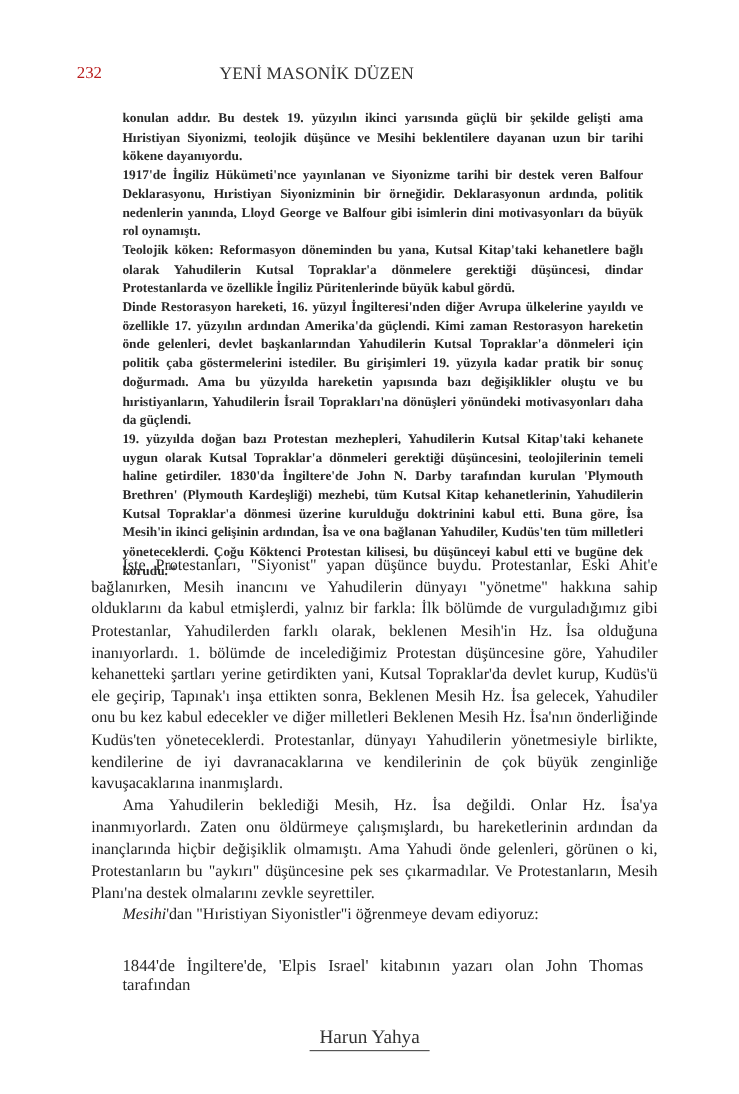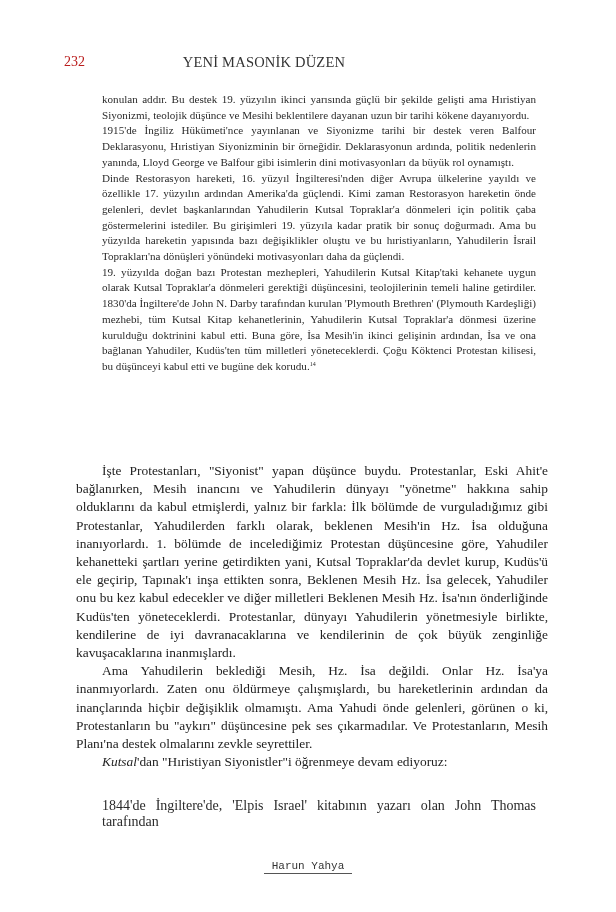--- a/index.html
+++ b/index.html
@@ -37,20 +37,21 @@
     .quote-block {
       position: absolute;
       left: 102px;
       width: 434px;
       top: 92px;
       font-family: "Liberation Serif", serif;
       font-size: 11.1px;
       line-height: 15.7px;
       text-align: justify;
       color: #2a2a2a;
+      font-weight: bold;
     }
     .quote-block p {
       margin: 0;
     }
     .quote-block sup {
       font-size: 6px;
       line-height: 0;
       vertical-align: 4px;
     }
     .body-text {
@@ -85,43 +86,44 @@
     }
     .footer {
       position: absolute;
       left: 0;
       width: 616px;
       top: 854px;
       text-align: center;
     }
     .footer-author {
       display: inline-block;
-      font-family: Liberation Mono, monospace;
-      font-size: 11px;
+      font-family: Liberation Serif, serif;
+      font-size: 16px;
       color: #333333;
       padding: 0 8px 1px 8px;
       border-bottom: 1px solid #555555;
     }
   </style>
 </head>
 <body>
 
 <div class="page-number">232</div>
 <div class="running-head">YENİ MASONİK DÜZEN</div>
 
 <div class="quote-block">
   <p>konulan addır. Bu destek 19. yüzyılın ikinci yarısında güçlü bir şekilde gelişti ama Hıristiyan Siyonizmi, teolojik düşünce ve Mesihi beklentilere dayanan uzun bir tarihi kökene dayanıyordu.</p>
-  <p>1915'de İngiliz Hükümeti'nce yayınlanan ve Siyonizme tarihi bir destek veren Balfour Deklarasyonu, Hıristiyan Siyonizminin bir örneğidir. Deklarasyonun ardında, politik nedenlerin yanında, Lloyd George ve Balfour gibi isimlerin dini motivasyonları da büyük rol oynamıştı.</p>
+  <p>1917'de İngiliz Hükümeti'nce yayınlanan ve Siyonizme tarihi bir destek veren Balfour Deklarasyonu, Hıristiyan Siyonizminin bir örneğidir. Deklarasyonun ardında, politik nedenlerin yanında, Lloyd George ve Balfour gibi isimlerin dini motivasyonları da büyük rol oynamıştı.</p>
+  <p>Teolojik köken: Reformasyon döneminden bu yana, Kutsal Kitap'taki kehanetlere bağlı olarak Yahudilerin Kutsal Topraklar'a dönmelere gerektiği düşüncesi, dindar Protestanlarda ve özellikle İngiliz Püritenlerinde büyük kabul gördü.</p>
   <p>Dinde Restorasyon hareketi, 16. yüzyıl İngilteresi'nden diğer Avrupa ülkelerine yayıldı ve özellikle 17. yüzyılın ardından Amerika'da güçlendi. Kimi zaman Restorasyon hareketin önde gelenleri, devlet başkanlarından Yahudilerin Kutsal Topraklar'a dönmeleri için politik çaba göstermelerini istediler. Bu girişimleri 19. yüzyıla kadar pratik bir sonuç doğurmadı. Ama bu yüzyılda hareketin yapısında bazı değişiklikler oluştu ve bu hıristiyanların, Yahudilerin İsrail Toprakları'na dönüşleri yönündeki motivasyonları daha da güçlendi.</p>
   <p><span>19. yüzyılda doğan bazı Protestan mezhepleri, Yahudilerin Kutsal Kitap'taki kehanete uygun olarak Kutsal Topraklar'a dönmeleri gerektiği düşüncesini, teolojilerinin temeli haline getirdiler. 1830'da İngiltere'de John N. Darby tarafından kurulan 'Plymouth Brethren' (Plymouth Kardeşliği) mezhebi, tüm Kutsal Kitap kehanetlerinin, Yahudilerin Kutsal Topraklar'a dönmesi üzerine kurulduğu doktrinini kabul etti. Buna göre, İsa Mesih'in ikinci gelişinin ardından, İsa ve ona bağlanan Yahudiler, Kudüs'ten tüm milletleri yöneteceklerdi. Çoğu Köktenci Protestan kilisesi, bu düşünceyi kabul etti ve bugüne dek korudu.</span><sup>14</sup></p>
 </div>
 
 <div class="body-text">
   <p>İşte Protestanları, "Siyonist" yapan düşünce buydu. Protestanlar, Eski Ahit'e bağlanırken, Mesih inancını ve Yahudilerin dünyayı "yönetme" hakkına sahip olduklarını da kabul etmişlerdi, yalnız bir farkla: İlk bölümde de vurguladığımız gibi Protestanlar, Yahudilerden farklı olarak, beklenen Mesih'in Hz. İsa olduğuna inanıyorlardı. 1. bölümde de incelediğimiz Protestan düşüncesine göre, Yahudiler kehanetteki şartları yerine getirdikten yani, Kutsal Topraklar'da devlet kurup, Kudüs'ü ele geçirip, Tapınak'ı inşa ettikten sonra, Beklenen Mesih Hz. İsa gelecek, Yahudiler onu bu kez kabul edecekler ve diğer milletleri Beklenen Mesih Hz. İsa'nın önderliğinde Kudüs'ten yöneteceklerdi. Protestanlar, dünyayı Yahudilerin yönetmesiyle birlikte, kendilerine de iyi davranacaklarına ve kendilerinin de çok büyük zenginliğe kavuşacaklarına inanmışlardı.</p>
   <p>Ama Yahudilerin beklediği Mesih, Hz. İsa değildi. Onlar Hz. İsa'ya inanmıyorlardı. Zaten onu öldürmeye çalışmışlardı, bu hareketlerinin ardından da inançlarında hiçbir değişiklik olmamıştı. Ama Yahudi önde gelenleri, görünen o ki, Protestanların bu "aykırı" düşüncesine pek ses çıkarmadılar. Ve Protestanların, Mesih Planı'na destek olmalarını zevkle seyrettiler.</p>
-  <p><em>Kutsal</em><span>'dan "Hıristiyan Siyonistler"i öğrenmeye devam ediyoruz:</span></p>
+  <p><em>Mesihi</em><span>'dan "Hıristiyan Siyonistler"i öğrenmeye devam ediyoruz:</span></p>
 </div>
 
 <div class="quote-start">1844'de İngiltere'de, 'Elpis Israel' kitabının yazarı olan John Thomas tarafından</div>
 
 <div class="footer">
   <span class="footer-author">Harun Yahya</span>
 </div>
 
 </body></html>

